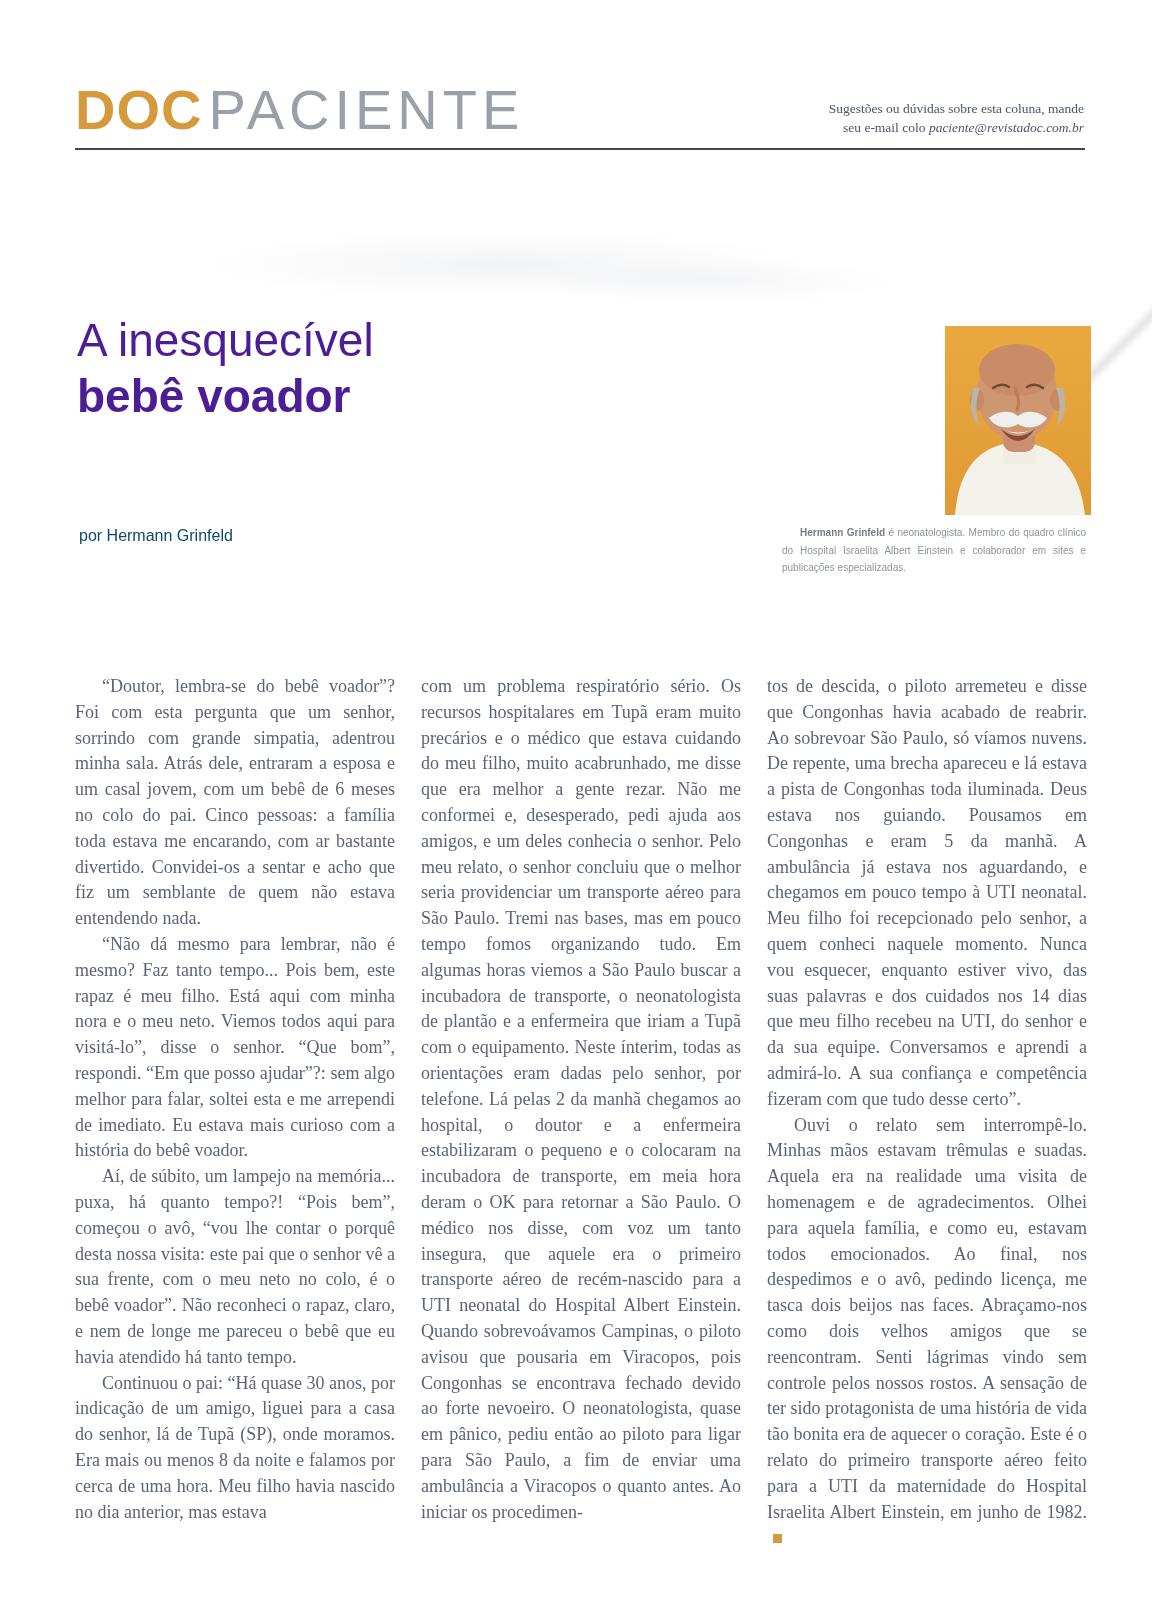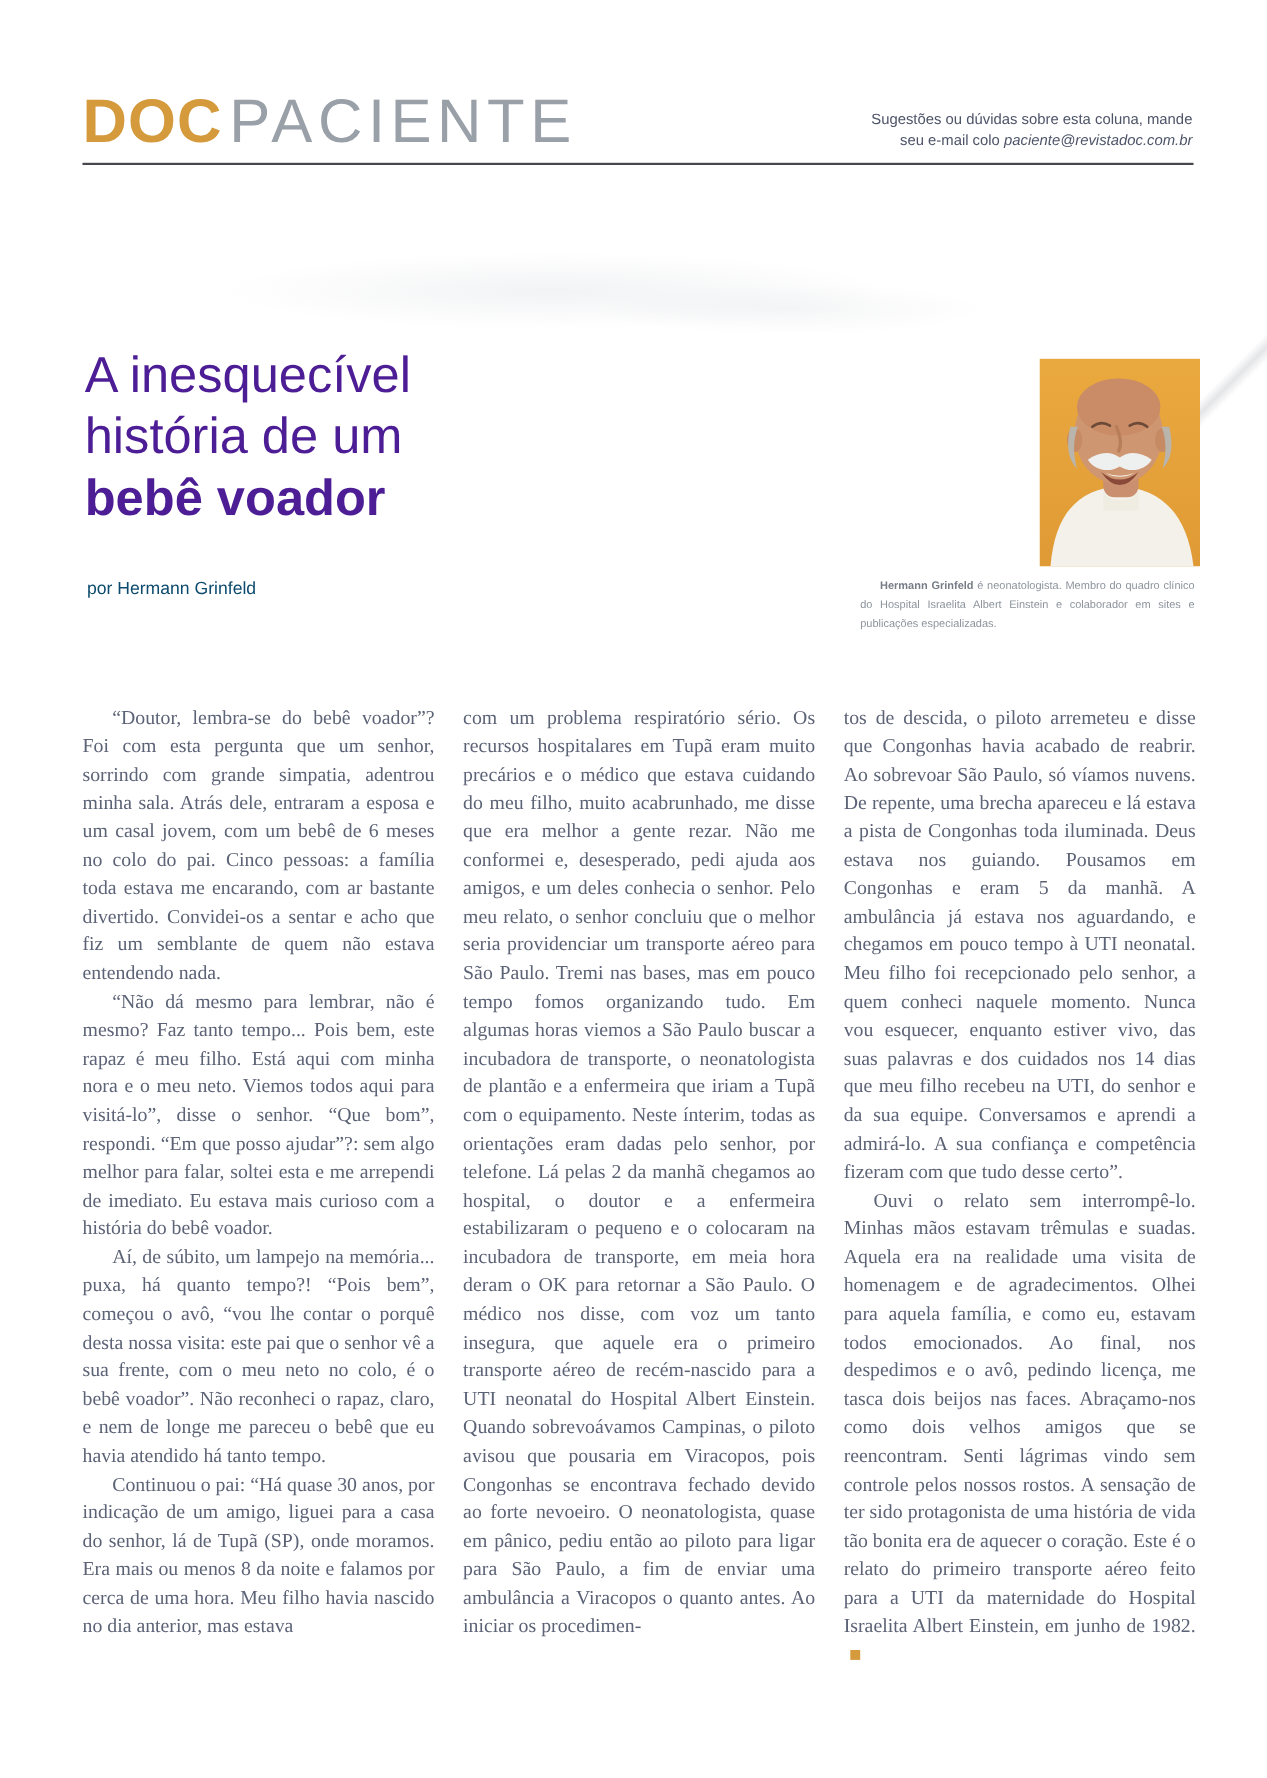--- a/index.html
+++ b/index.html
@@ -22,40 +22,40 @@
     background:linear-gradient(135deg, transparent 44%, rgba(160,162,170,0.28) 50%, transparent 56%);
     pointer-events:none;
   }
   
   .brand{position:absolute;left:75px;top:82px;font-family:"Liberation Sans", sans-serif;font-size:56px;line-height:56px;white-space:nowrap;}
   .brand-doc{font-weight:bold;color:#d49a3c;letter-spacing:1px;}
   .brand-paciente{font-weight:300;color:#9aa0a8;letter-spacing:5px;margin-left:6px;}
   .header-rule{position:absolute;left:75px;width:1010px;top:148px;height:2px;background:#45474d;}
   .contact{
     position:absolute;right:68px;top:99px;text-align:right;
-    font-family:Liberation Sans, sans-serif;font-size:13.5px;line-height:19px;color:#4d5468;margin-left:39px;
+    font-family:Liberation Serif, serif;font-size:13.5px;line-height:19px;color:#4d5468;margin-left:39px;
   }
   .contact em{font-style:italic;}
   
   .title{position:absolute;left:77px;top:312px;font-family:"Liberation Sans", sans-serif;
     font-size:46px;line-height:56px;color:#4c1d95;font-weight:400;letter-spacing:0;}
   .title .t-bold{font-weight:700;}
   .byline{position:absolute;left:79px;top:527px;font-family:"Liberation Sans", sans-serif;
     font-size:16px;color:#0c4a6e;}
   
   .photo{position:absolute;left:945px;top:326px;width:146px;height:189px;display:block;}
   
   .caption{
     position:absolute;left:782px;top:524px;width:304px;
     font-family:"Liberation Sans", sans-serif;font-size:10px;line-height:17.5px;
     color:#8d949d;text-align:justify;text-indent:18px;margin:0;
   }
   .caption b{color:#767d87;}
   
-  .article{position:absolute;left:75px;top:640px;width:1012px;display:flex;gap:26px;}
+  .article{position:absolute;left:75px;top:674px;width:1012px;display:flex;gap:26px;}
   .col{width:320px;font-size:18px;line-height:25.8px;color:#5c6376;text-align:justify;}
   .col p{margin:0;text-indent:27px;}
   .col p.noindent{text-indent:0;}
   .endmark{display:inline-block;width:9px;height:9px;background:#d49a3c;margin-left:6px;}
 </style>
 </head>
 <body>
 
 <div class="scan-smudge"></div>
 <div class="scan-streak"></div>
@@ -64,21 +64,20 @@
   <span class="brand-doc">DOC</span><span class="brand-paciente">PACIENTE</span>
 </div>
 <div class="header-rule"></div>
 <div class="contact">
   <span>Sugestões ou dúvidas sobre esta coluna, mande</span><br>
   <span>seu e-mail colo </span><em>paciente@revistadoc.com.br</em>
 </div>
 
 <div class="title">
   <div>A inesquecível</div>
-  <div>história de um</div>
   <div class="t-bold">bebê voador</div>
 </div>
 <div class="byline">por Hermann Grinfeld</div>
 
 <svg class="photo" viewBox="0 0 146 189" xmlns="http://www.w3.org/2000/svg">
   <defs>
     <linearGradient id="bg" x1="0" y1="0" x2="0" y2="1">
       <stop offset="0" stop-color="#eaa93f"></stop>
       <stop offset="1" stop-color="#e09a35"></stop>
     </linearGradient>

